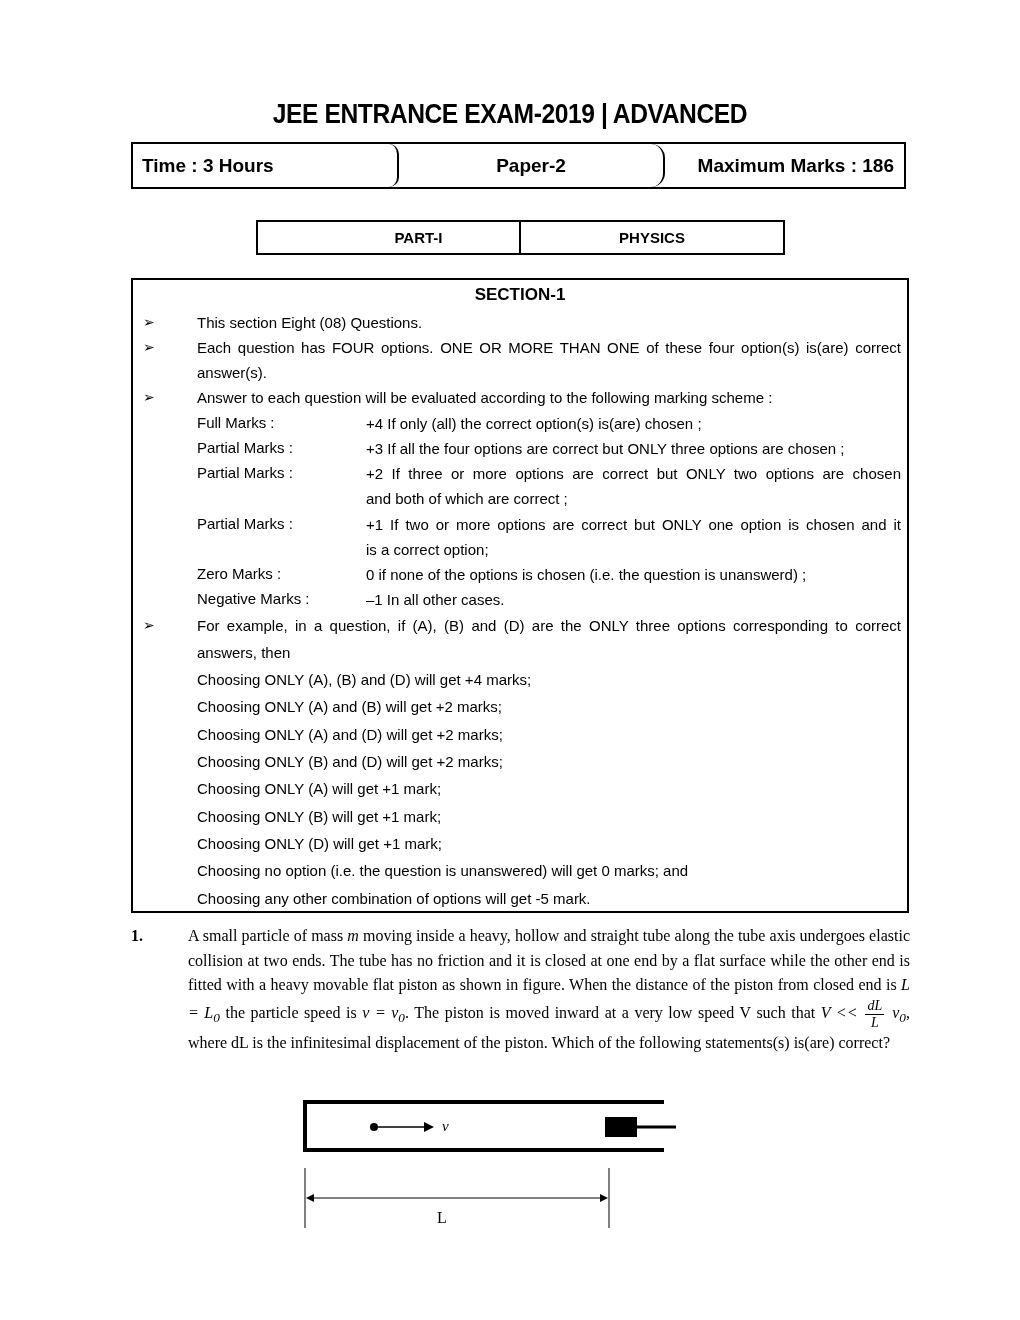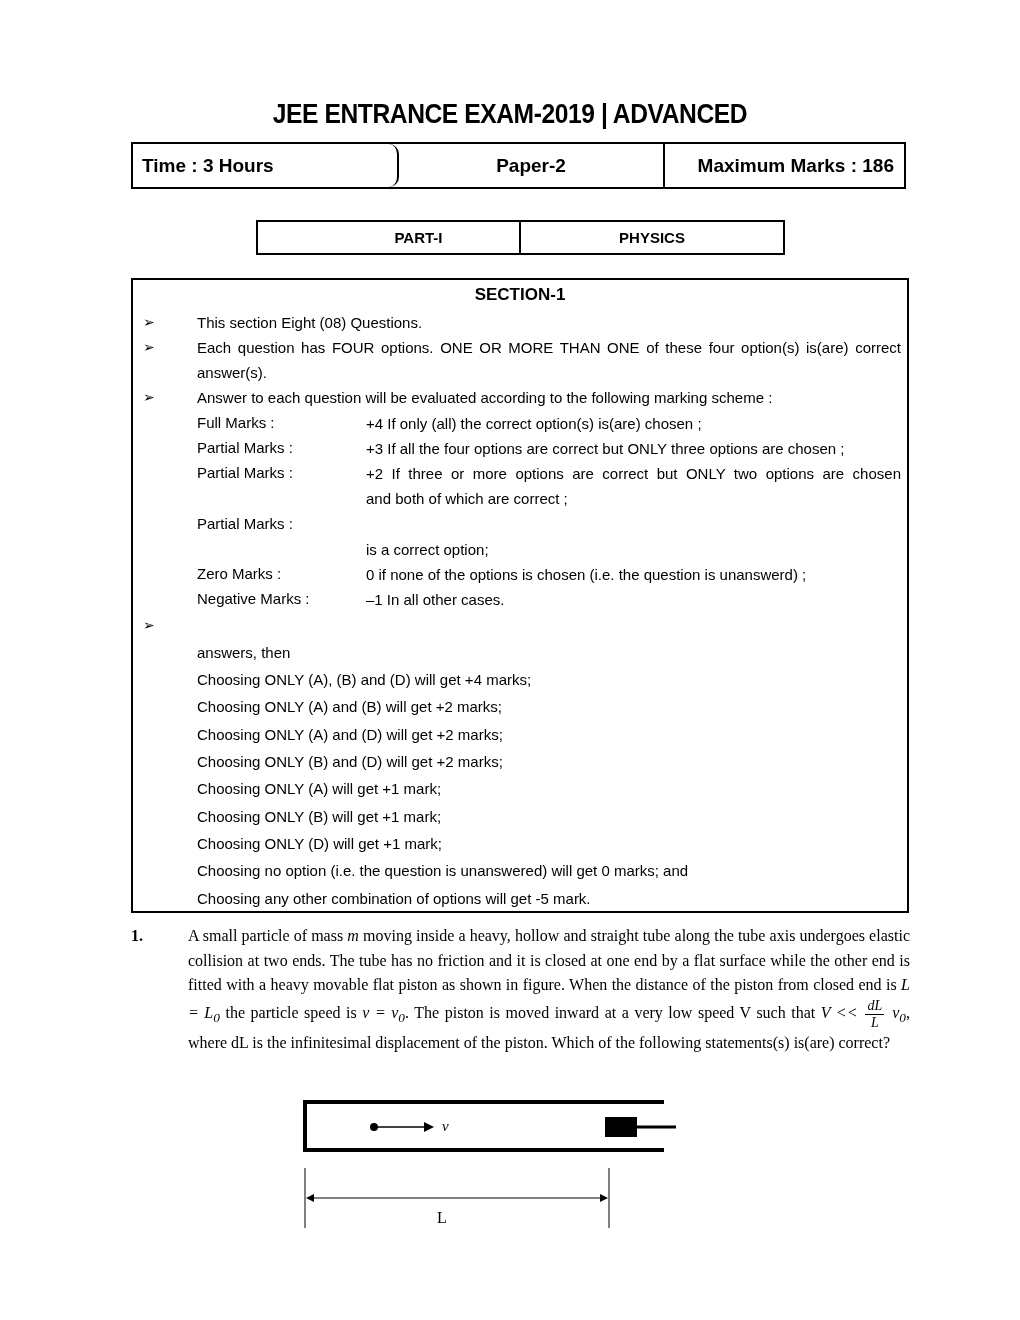--- a/index.html
+++ b/index.html
@@ -6,21 +6,21 @@
   body { width:1020px; height:1320px; position:relative; overflow:hidden; color:#000;
          font-family:"Liberation Sans", sans-serif; }
   .title { position:absolute; top:98px; left:0; width:1020px; text-align:center;
            font-family:"Liberation Sans", sans-serif; font-weight:bold; font-size:28px;
            letter-spacing:-0.5px; transform:scaleX(0.88); transform-origin:center; }
   .meta { position:absolute; top:142px; left:131px; width:775px; height:47px;
           border:2px solid #000; display:flex; box-sizing:border-box; }
   .meta div { box-sizing:border-box; height:100%; display:flex; align-items:center;
               font-weight:bold; font-size:19px; }
   .meta .c1 { width:266px; border-right:2px solid #000; padding-left:9px;border-radius:10px; }
-  .meta .c2 { width:266px; border-right:2px solid #000; justify-content:center; }
+  .meta .c2 { width:266px; border-right:2px solid #000; justify-content:center;border-radius:14px; }
   .meta .c3 { flex:1; justify-content:flex-end; padding-right:10px; }
   .part { position:absolute; top:220px; left:256px; width:529px; height:35px;
           border:2px solid #000; box-sizing:border-box; display:flex; }
   .part div { box-sizing:border-box; display:flex; align-items:center; justify-content:center;
               font-weight:bold; font-size:15px; height:100%; }
   .part .p1 { width:263px; border-right:2px solid #000; padding-left:60px; }
   .part .p2 { flex:1; }
   .section { position:absolute; top:278px; left:131px; width:778px; height:635px;
              border:2px solid #000; box-sizing:border-box; font-size:15px; }
   .section .sec-title { position:absolute; top:5px; left:0; width:100%; text-align:center;
@@ -76,29 +76,31 @@
   <div class="val" style="top:131px">+4 If only (all) the correct option(s) is(are) chosen ;</div>
 
   <div class="lbl" style="top:159px">Partial Marks :</div>
   <div class="val" style="top:156px">+3 If all the four options are correct but ONLY three options are chosen ;</div>
 
   <div class="lbl" style="top:184px">Partial Marks :</div>
   <div class="val just" style="top:181px">+2 If three or more options are correct but ONLY two options are chosen</div>
   <div class="val" style="top:206px">and both of which are correct ;</div>
 
   <div class="lbl" style="top:235px">Partial Marks :</div>
+  <div class="val just" style="top:232px">+1 If two or more options are correct but ONLY one option is chosen and it</div>
   <div class="val" style="top:257px">is a correct option;</div>
 
   <div class="lbl" style="top:285px">Zero Marks :</div>
   <div class="val" style="top:282px">0 if none of the options is chosen (i.e. the question is unanswerd) ;</div>
 
   <div class="lbl" style="top:310px">Negative Marks :</div>
   <div class="val" style="top:307px">–1 In all other cases.</div>
 
   <span class="bullet" style="top:337px">➢</span>
+  <div class="line just" style="top:336px">For example, in a question, if (A), (B) and (D) are the ONLY three options corresponding to correct</div>
   <div class="line" style="top:363px">answers, then</div>
 
   <div class="line" style="top:390px">Choosing ONLY (A), (B) and (D) will get +4 marks;</div>
   <div class="line" style="top:417px">Choosing ONLY (A) and (B) will get +2 marks;</div>
   <div class="line" style="top:445px">Choosing ONLY (A) and (D) will get +2 marks;</div>
   <div class="line" style="top:472px">Choosing ONLY (B) and (D) will get +2 marks;</div>
   <div class="line" style="top:499px">Choosing ONLY (A) will get +1 mark;</div>
   <div class="line" style="top:527px">Choosing ONLY (B) will get +1 mark;</div>
   <div class="line" style="top:554px">Choosing ONLY (D) will get +1 mark;</div>
   <div class="line" style="top:581px">Choosing no option (i.e. the question is unanswered) will get 0 marks; and</div>

